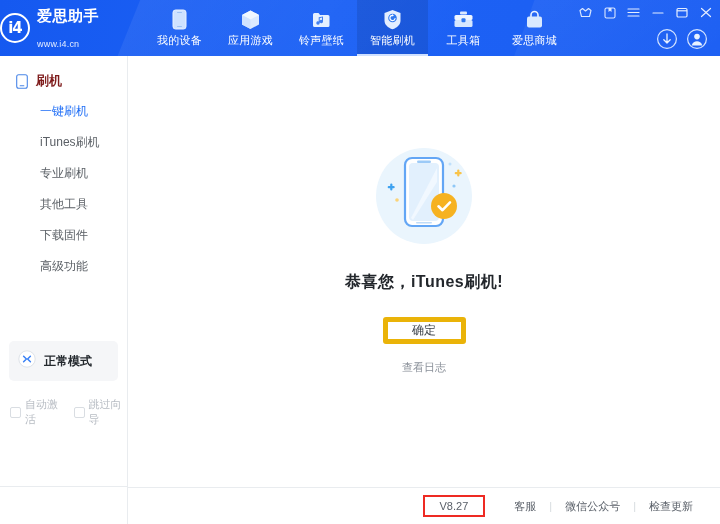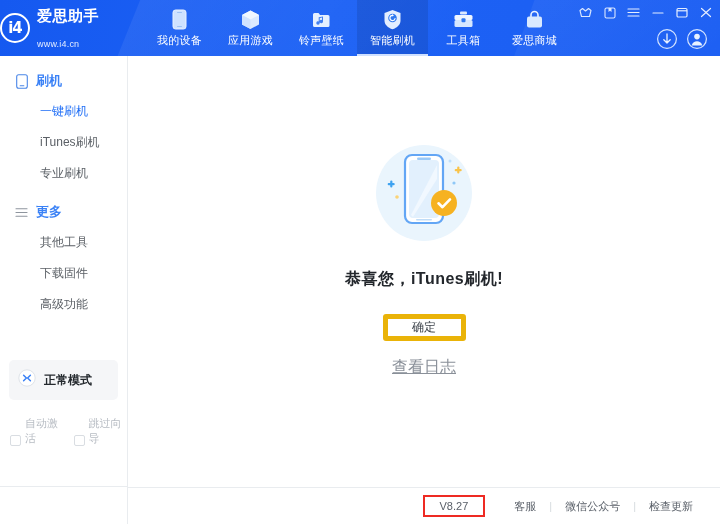--- a/index.html
+++ b/index.html
@@ -100,21 +100,21 @@
     width: 128px; flex: 0 0 128px;
     background: #fff;
     border-right: 1px solid #e9ecef;
     display: flex; flex-direction: column;
     padding-top: 10px;
     position: relative;
   }
   .side-group {
     display: flex; align-items: center; gap: 7px;
     padding: 6px 0 6px 14px;
-    font-size: 13px; color: #3b82f6; font-weight: bold;
+    font-size: 13px; color: #7f1d1d; font-weight: bold;
     cursor: pointer;
   }
   .side-group .gicon { width: 15px; height: 15px; display: flex; align-items: center; justify-content: center; }
   .side-link {
     padding: 7px 0 7px 40px;
     font-size: 12px; color: #5b6066;
     cursor: pointer;
   }
   .side-link.active { color: #1f6ef6; }
   .side-spacer { flex: 1; min-height: 6px; }
@@ -136,21 +136,21 @@
     background: #dbe9fd; color: #4b8bf0;
     font-size: 10px; padding: 1px 8px; border-radius: 8px;
   }
   .device-type { font-size: 10px; color: #aab0b8; }
 
   .check-row {
     display: flex; gap: 10px; align-items: center;
     padding: 8px 0 0 10px;
   }
   .cb {
-    display: flex; align-items: flex-end; gap: 4px;
+    display: flex; align-items: center; gap: 4px;
     font-size: 11px; cursor: pointer;
   }
   .cb .box {
     width: 11px; height: 11px; border: 1px solid #ccd1d7;
     border-radius: 2px; background: #fff; flex: 0 0 11px;
   }
   .cb.disabled { color: #b7bcc3; }
   .cb.disabled .box { border-color: #d9dde2; }
 
   .bottom-check {
@@ -180,22 +180,22 @@
   .confirm-btn {
     width: 83px; height: 27px;
     border: 5px solid #eab308; background: #fff;
     border-radius: 3px;
     font-size: 12px; color: #3c424a;
     font-family: "Liberation Sans", sans-serif;
     cursor: pointer;
     margin-bottom: 16px;
   }
   .log-link {
-    font-size: 16px; color: #8a9099;
-    text-decoration: underline; cursor: pointer;
+    font-size: 11px; color: #8a9099;
+    cursor: pointer;
   }
 
   
   .footer {
     height: 37px; flex: 0 0 37px;
     border-top: 1px solid #e9ecef;
     display: flex; align-items: center; justify-content: flex-end;
     padding-right: 14px; gap: 0; margin-top: 16px;
   }
   .version-box {
@@ -361,32 +361,20 @@
               <rect x="0.7" y="0.7" width="10.6" height="13.6" rx="2" fill="none" stroke="#4a86e8" stroke-width="1.1"></rect>
               <rect x="3.6" y="11.3" width="4.8" height="1" rx="0.5" fill="#4a86e8"></rect>
             </svg>
         </span>
         <span>刷机</span>
       </div>
       <div class="side-link active">一键刷机</div>
       <div class="side-link">iTunes刷机</div>
       <div class="side-link">专业刷机</div>
 
-      <div class="side-group" style="margin-top:8px;">
-        <span class="gicon">
-          <svg width="13" height="11" viewBox="0 0 13 11">
-              <g stroke="#8e959e" stroke-width="1.1" stroke-linecap="round">
-                <line x1="1" y1="1.8" x2="12" y2="1.8"></line>
-                <line x1="1" y1="5.5" x2="12" y2="5.5"></line>
-                <line x1="1" y1="9.2" x2="12" y2="9.2"></line>
-              </g>
-            </svg>
-        </span>
-        <span>更多</span>
-      </div>
       <div class="side-link">其他工具</div>
       <div class="side-link">下载固件</div>
       <div class="side-link">高级功能</div>
 
       <div class="side-spacer"></div>
 
       <div class="mode-card">
         <span>
           <svg width="18" height="18" viewBox="0 0 18 18">
               <circle cx="9" cy="9" r="8.2" fill="#fff" stroke="#dde2e8" stroke-width="1"></circle>

